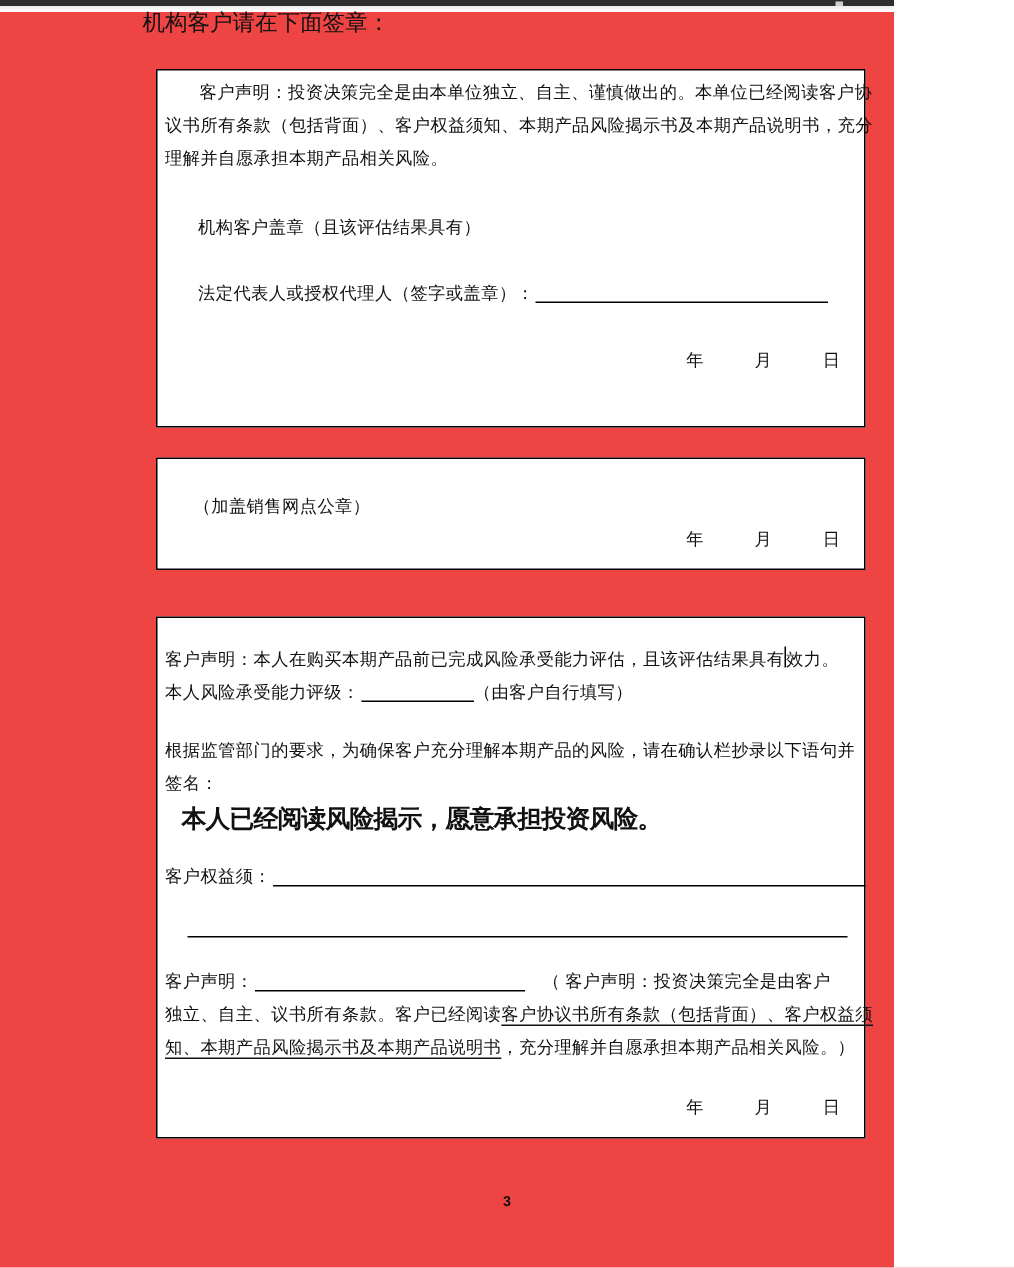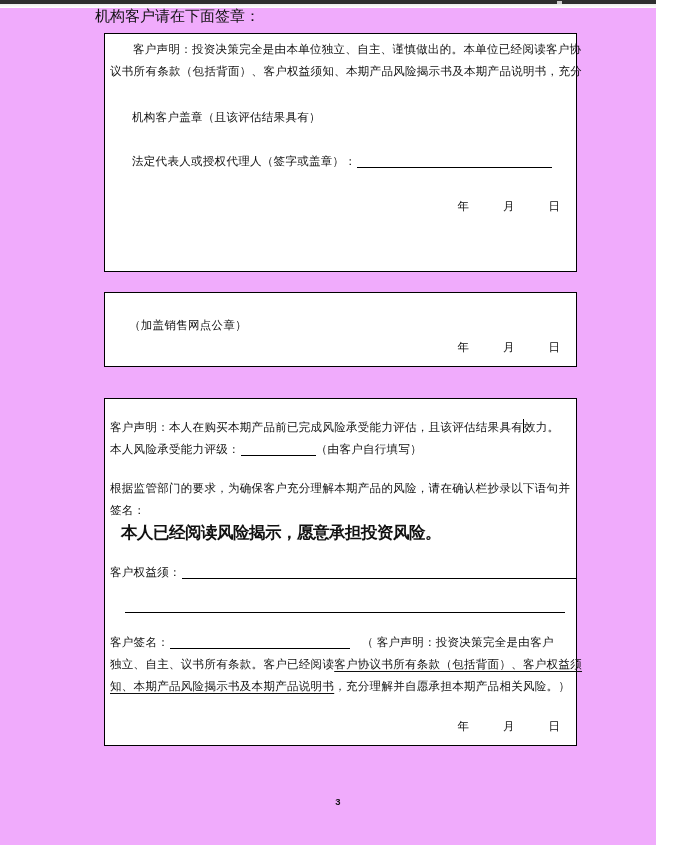--- a/index.html
+++ b/index.html
@@ -1,31 +1,31 @@
 <!DOCTYPE html>
 <html><head>
 <meta charset="utf-8">
 <style>
   html,body{margin:0;padding:0;background:#fff;}
   #page{
-    position:relative;width:656px;height:845px;background:#f0abfc;overflow:hidden;
+    position:relative;width:596px;height:845px;background:#ef4444;overflow:hidden;
     font-family:"Liberation Serif","DejaVu Serif",serif;color:#111;
   }
   
   #topbar{position:absolute;left:0;top:0;width:676px;height:4px;background:#2e2e2e;}
   #topbar-notch{position:absolute;left:557px;top:1px;width:5px;height:3px;background:#cfcfcf;}
   #topbar-shade{position:absolute;left:0;top:4px;width:676px;height:4px;
     background:linear-gradient(#ececec,#ffffff);}
   
   .sec-label{position:absolute;left:95px;line-height:20px;white-space:nowrap;}
   #label-inst{top:6px;font-size:15px;}
   #label-priv{top:379px;font-size:13.5px;}
   
   .formbox{position:absolute;left:104px;width:473px;border:1px solid #000;
-    box-sizing:border-box;background:#fff;}
+    box-sizing:border-box;background:#fff;margin-top:13px;}
   #box1{top:33px;height:239px;}
   #box2{top:292px;height:75px;}
   #box3{top:398px;height:348px;}
   .boxinner{padding:0 4px 0 5px;}
   
   .tline{font-size:11.5px;line-height:22px;letter-spacing:.3px;white-space:nowrap;}
   .lines-indent-first > div:first-child{text-indent:23px;}
   .indent-2em{text-indent:22px;}
   .indent-s{text-indent:19px;}
   
@@ -66,20 +66,21 @@
   </div>
   <div id="topbar-shade"></div>
 
   <div id="label-inst" class="sec-label">机构客户请在下面签章：</div>
 
   <div id="box1" class="formbox">
     <div class="boxinner">
       <div id="box1-declaration" class="lines-indent-first">
           <div class="tline">客户声明：投资决策完全是由本单位独立、自主、谨慎做出的。本单位已经阅读客户协</div>
           <div class="tline">议书所有条款（包括背面）、客户权益须知、本期产品风险揭示书及本期产品说明书，充分</div>
+          <div class="tline">理解并自愿承担本期产品相关风险。</div>
         </div>
       <div id="box1-stamp" class="tline indent-2em">机构客户盖章（且该评估结果具有）</div>
       <div id="box1-rep" class="tline indent-2em"><span>法定代表人或授权代理人（签字或盖章）：</span><span class="blank" style="width: 195px;"></span></div>
       <div id="box1-date" class="date-row">
         <span>年</span><span class="dsep">月</span><span class="dsep">日</span>
       </div>
     </div>
   </div>
 
   <div id="box2" class="formbox">
@@ -97,21 +98,21 @@
       <div id="box3-line1" class="tline"><span>客户声明：本人在购买本期产品前已完成风险承受能力评估，且该评估结果具有</span><span class="caret"></span><span>效力。</span></div>
       <div id="box3-rating" class="tline"><span>本人风险承受能力评级：</span><span class="blank" style="width: 75px;"></span><span>（由客户自行填写）</span></div>
       <div id="box3-instr">
           <div class="tline">根据监管部门的要求，为确保客户充分理解本期产品的风险，请在确认栏抄录以下语句并</div>
           <div class="tline">签名：</div>
         </div>
       <div id="bold-statement">本人已经阅读风险揭示，愿意承担投资风险。</div>
       <div id="box3-copy" class="tline"><span>客户权益须：</span><span class="blank" style="width: 395px;"></span></div>
       <div id="box3-rule" class="tline"><span class="blank" style="width: 440px;"></span></div>
       <div id="box3-signpara">
-          <div class="tline"><span>客户签名：</span><span class="blank" style="width: 180px;"></span><span>　（ 客户声明：投资决策完全是由客户</span></div>
+          <div class="tline"><span>客户声明：</span><span class="blank" style="width: 180px;"></span><span>　（ 客户声明：投资决策完全是由客户</span></div>
           <div class="tline"><span>独立、自主、议书所有条款。客户已经阅读</span><span class="useg">客户协议书所有条款（包括背面）、客户权益须</span></div>
           <div class="tline"><span class="useg">知、本期产品风险揭示书及本期产品说明书</span><span>，充分理解并自愿承担本期产品相关风险。）</span></div>
         </div>
       <div id="box3-date" class="date-row">
         <span>年</span><span class="dsep">月</span><span class="dsep">日</span>
       </div>
     </div>
   </div>
 
   <div id="page-number">3</div>

